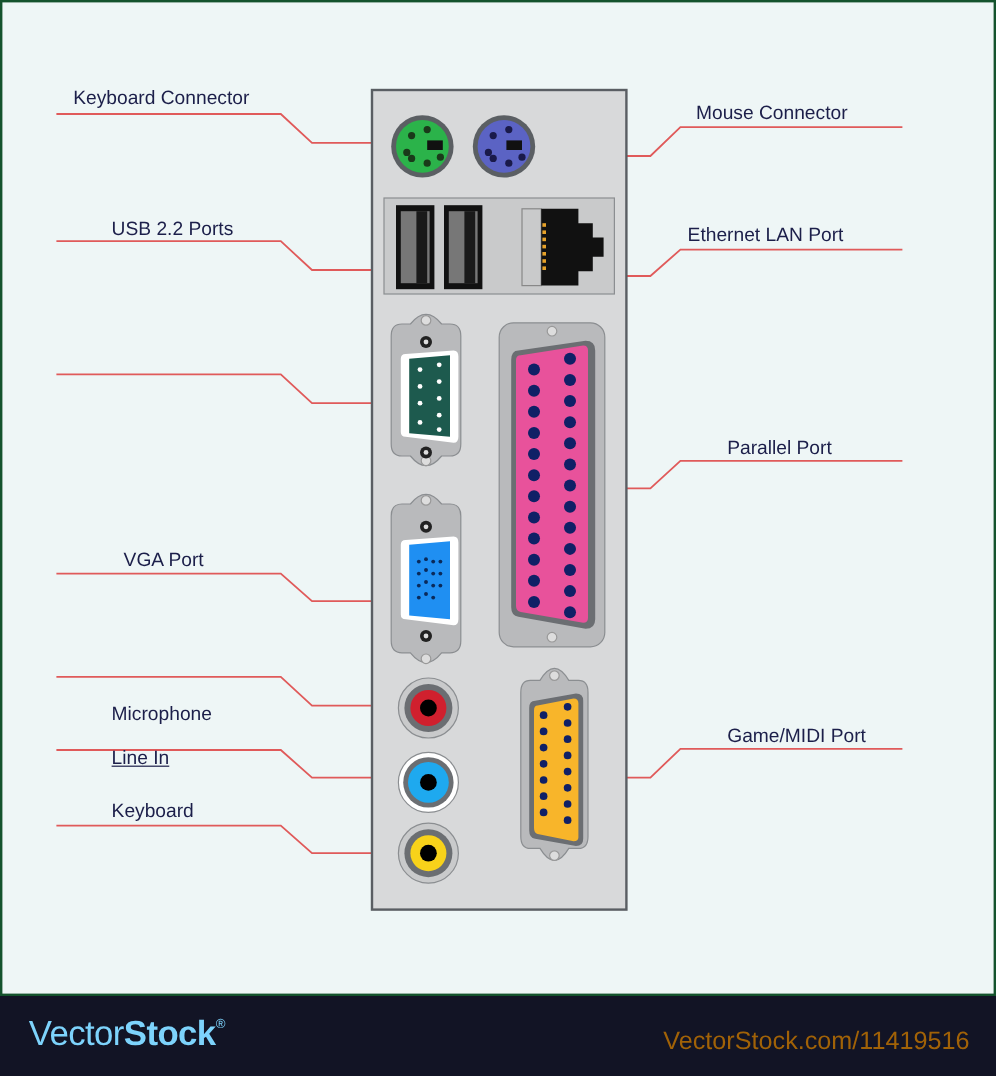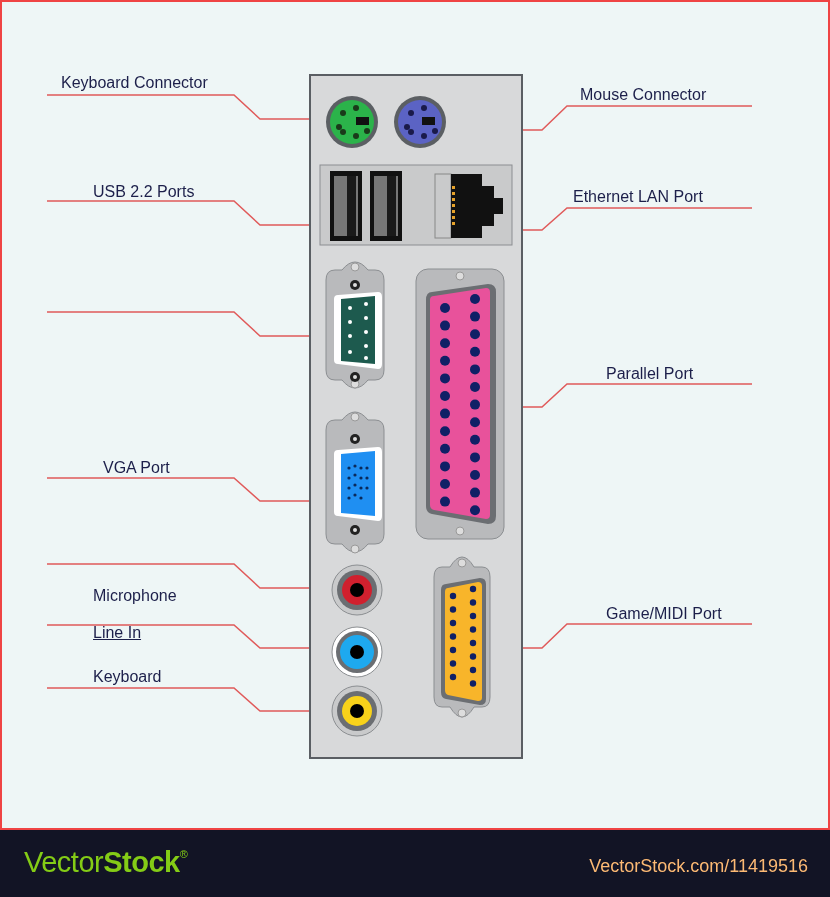--- a/index.html
+++ b/index.html
@@ -1,23 +1,23 @@
 <!DOCTYPE html>
 <html><head>
 <meta charset="utf-8">
 <style>
   html,body{margin:0;padding:0;}
   body{width:830px;height:897px;position:relative;background:#121425;font-family:"Liberation Sans",sans-serif;overflow:hidden;}
-  #canvas{position:absolute;left:0;top:0;width:830px;height:830px;background:#eef6f6;border:2px solid #ef4444;box-sizing:border-box;}
+  #canvas{position:absolute;left:0;top:0;width:830px;height:830px;background:#eef6f6;border:2px solid #14532d;box-sizing:border-box;}
   .label{position:absolute;font-size:16px;color:#1c1f4a;white-space:nowrap;}
   #footer{position:absolute;left:0;top:830px;width:830px;height:67px;background:#121425;}
-  .brand{position:absolute;left:24px;top:16px;font-size:29px;color:#84cc16;letter-spacing:-0.5px;}
+  .brand{position:absolute;left:24px;top:16px;font-size:29px;color:#7dd3fc;letter-spacing:-0.5px;}
   .brand b{font-weight:bold;}
   .brand sup{font-size:11px;vertical-align:top;position:relative;top:2px;}
-  .ref{position:absolute;right:22px;top:26px;font-size:18px;color:#fdba74;}
+  .ref{position:absolute;right:22px;top:26px;font-size:21px;color:#a16207;}
   svg{position:absolute;left:0;top:0;}
 </style>
 </head>
 <body>
 
 <div id="canvas">
   <svg width="830" height="830" viewBox="0 0 830 830">
 
     <g stroke="#e05a5a" stroke-width="1.5" fill="none">
       <polyline points="45,93 232,93 258,117 332,117"></polyline>

